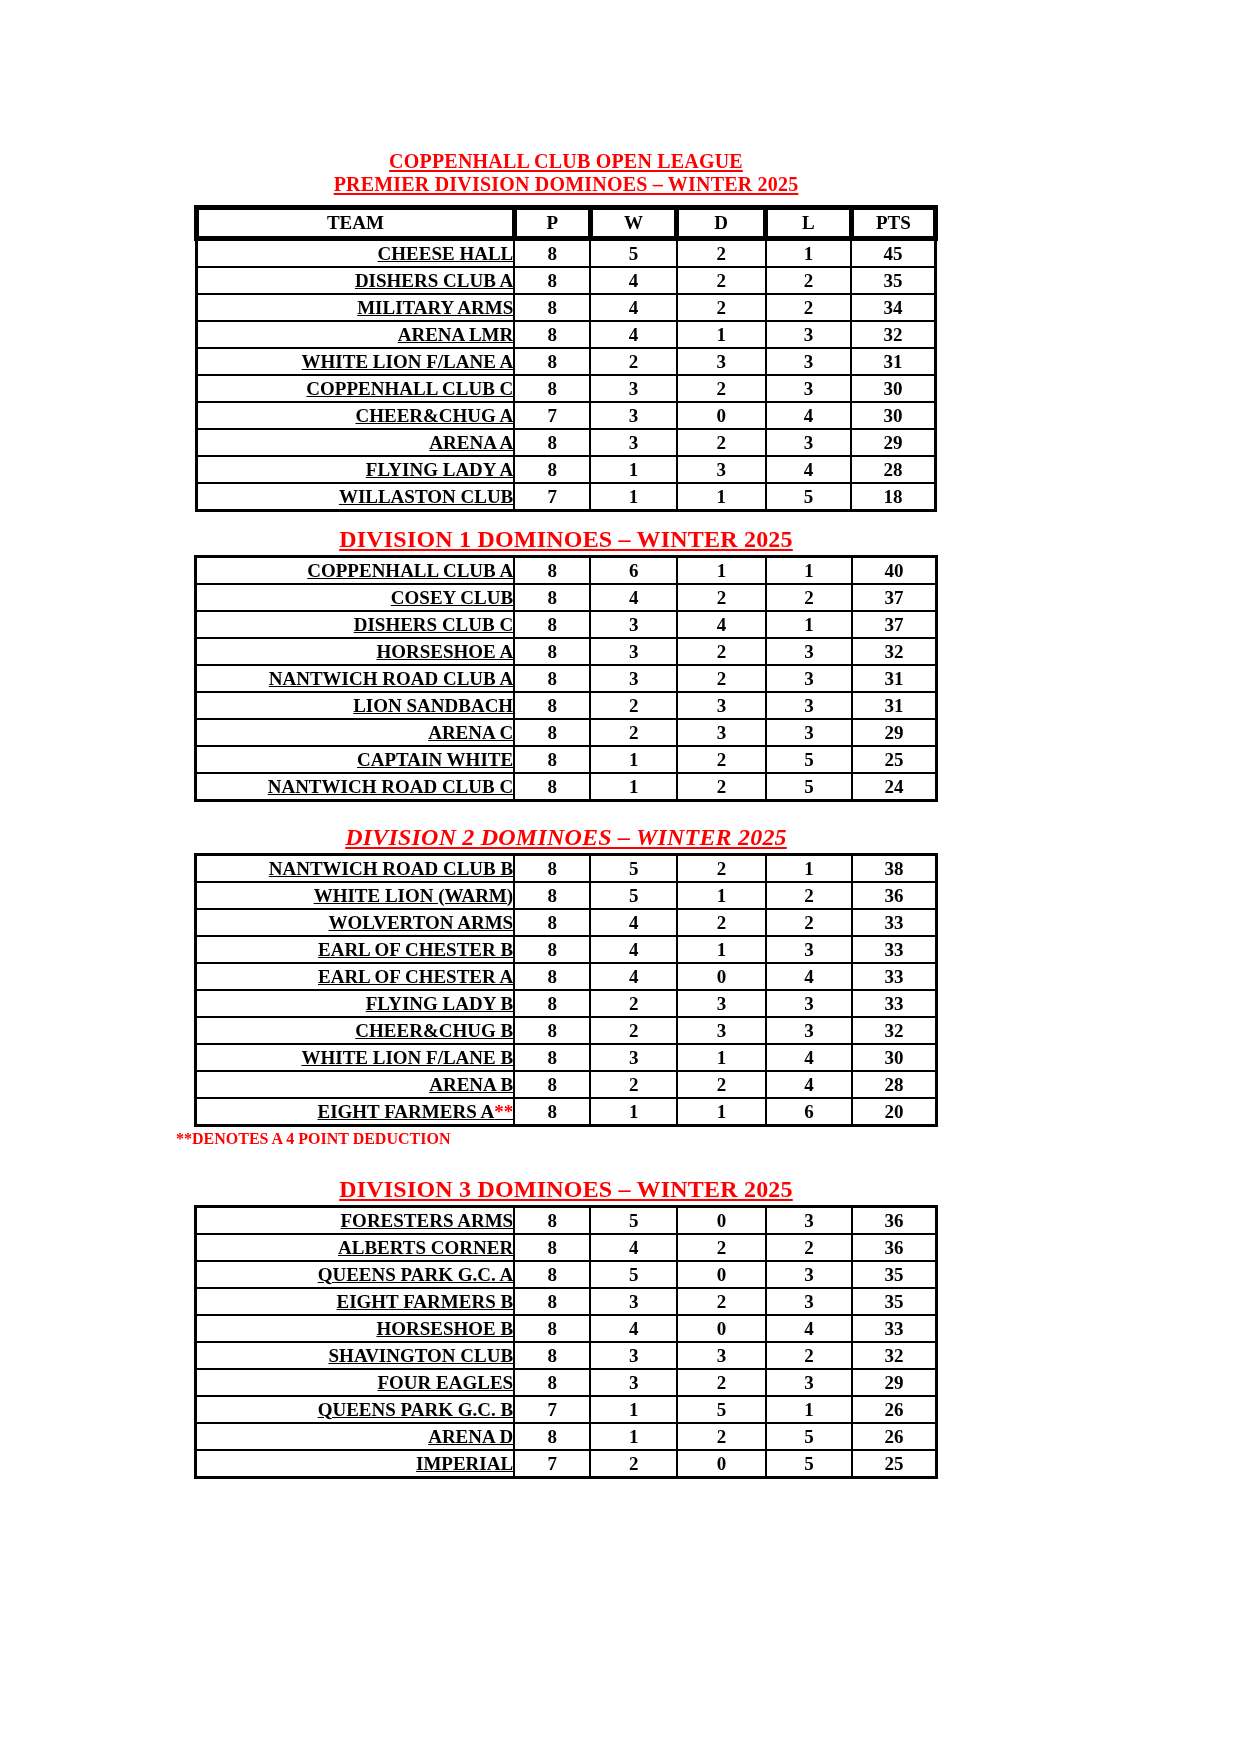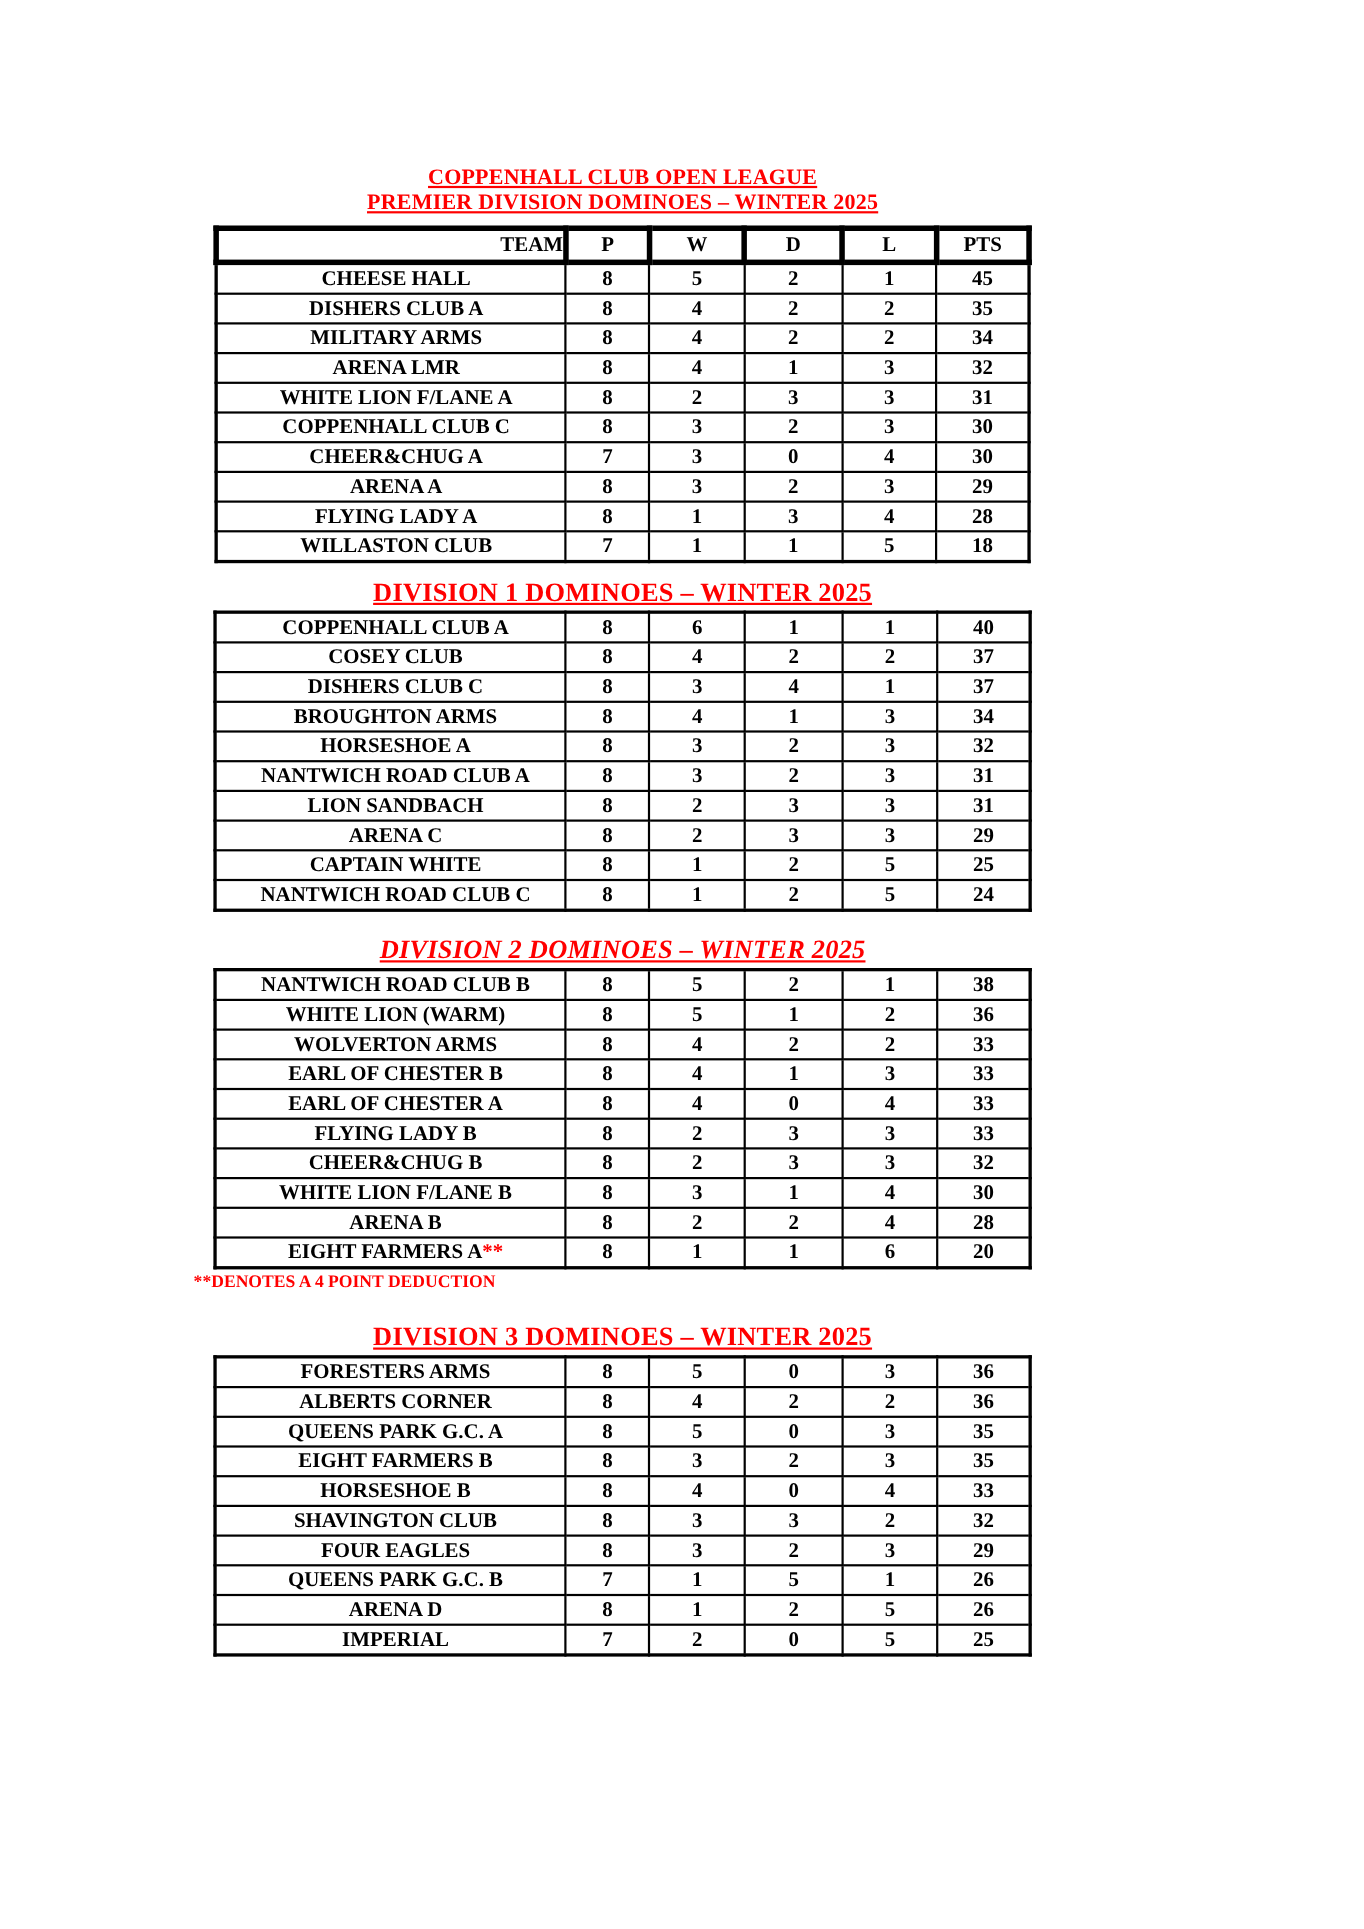--- a/index.html
+++ b/index.html
@@ -47,22 +47,23 @@
   table.league-table td {
     border: 2px solid #000;
     font-size: 19px;
     height: 25px;
     padding: 0;
     text-align: center;
     white-space: nowrap;
     overflow: hidden;
   }
   table.league-table td.team {
-    text-align: center;
+    text-align: right;
     padding-left: 9px;
+    text-decoration: underline;
   }
   .suffix { color: var(--accent, #FF0000); }
   .division-heading {
     font-size: 24px;
     line-height: 22px;
     text-align: center;
     color: var(--accent, #FF0000);
     text-decoration: underline;
     text-underline-offset: 2px;
     margin: 16px 0 5px 0;
@@ -90,21 +91,21 @@
       <colgroup>
         <col style="width:43%">
           <col style="width:10.3%">
           <col style="width:11.7%">
         <col style="width:12%">
           <col style="width:11.6%">
           <col style="width:11.4%">
       </colgroup>
       <thead>
         <tr>
-          <th class="team" style="text-align:right;">TEAM</th>
+          <th class="team" style="text-align:center;">TEAM</th>
           <th>P</th>
           <th>W</th>
           <th>D</th>
           <th>L</th>
           <th>PTS</th>
         </tr>
       </thead>
       <tbody>
           <tr>
             <td class="team">CHEESE HALL</td>
@@ -218,28 +219,20 @@
           </tr>
           <tr>
             <td class="team">DISHERS CLUB C</td>
             <td class="num">8</td>
             <td class="num">3</td>
             <td class="num">4</td>
             <td class="num">1</td>
             <td class="num">37</td>
           </tr>
           <tr>
-            <td class="team">BROUGHTON ARMS</td>
-            <td class="num">8</td>
-            <td class="num">4</td>
-            <td class="num">1</td>
-            <td class="num">3</td>
-            <td class="num">34</td>
-          </tr>
-          <tr>
             <td class="team">HORSESHOE A</td>
             <td class="num">8</td>
             <td class="num">3</td>
             <td class="num">2</td>
             <td class="num">3</td>
             <td class="num">32</td>
           </tr>
           <tr>
             <td class="team">NANTWICH ROAD CLUB A</td>
             <td class="num">8</td>

